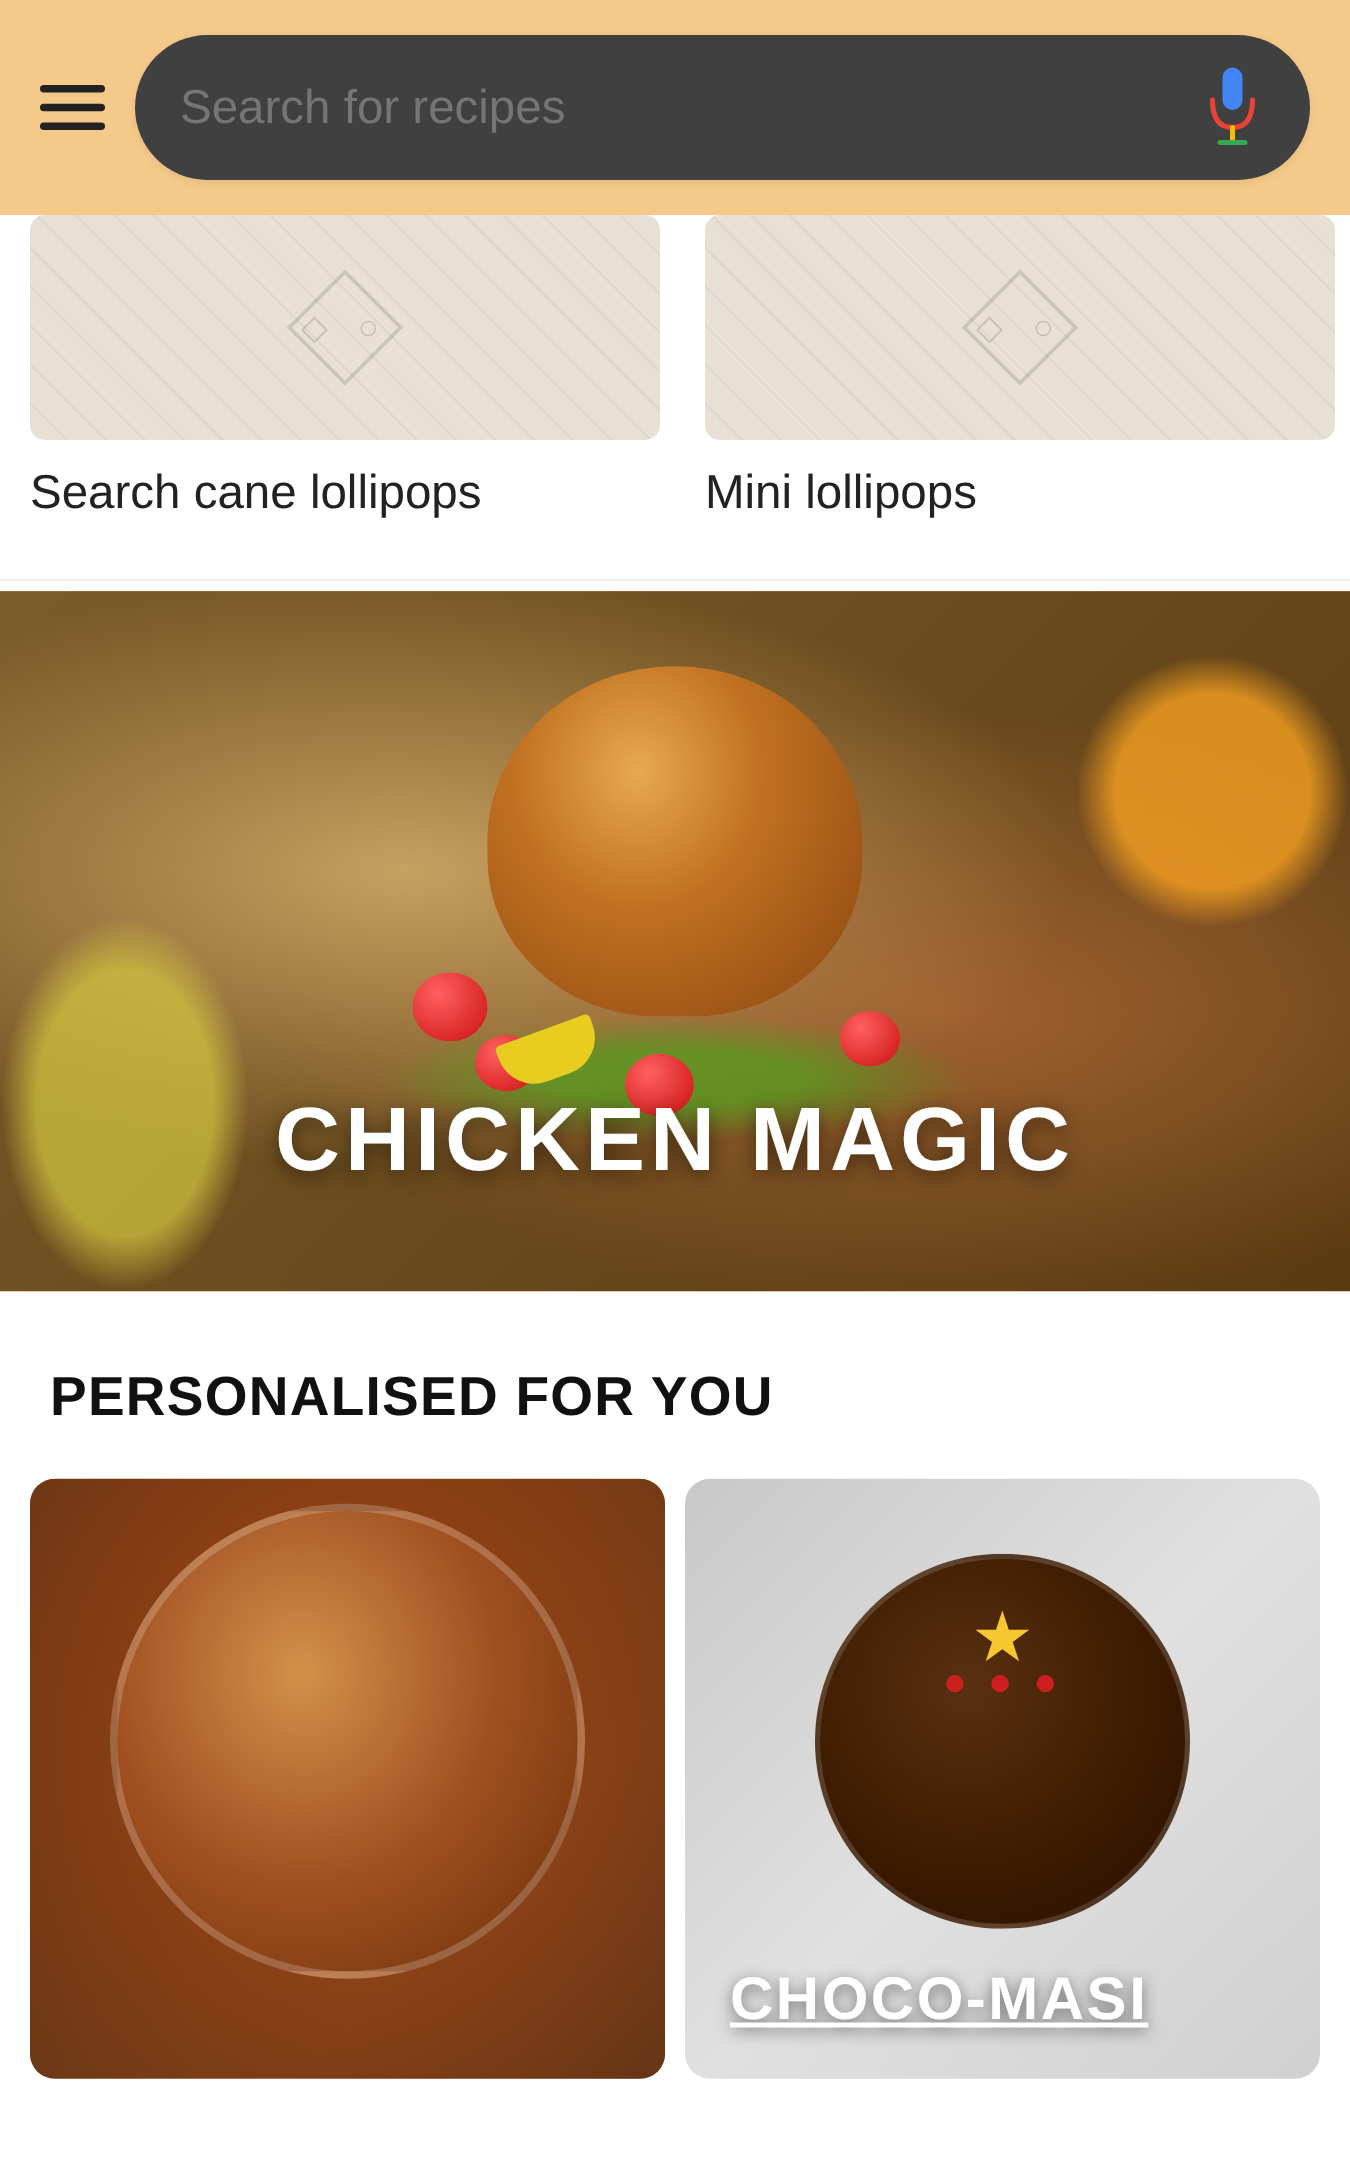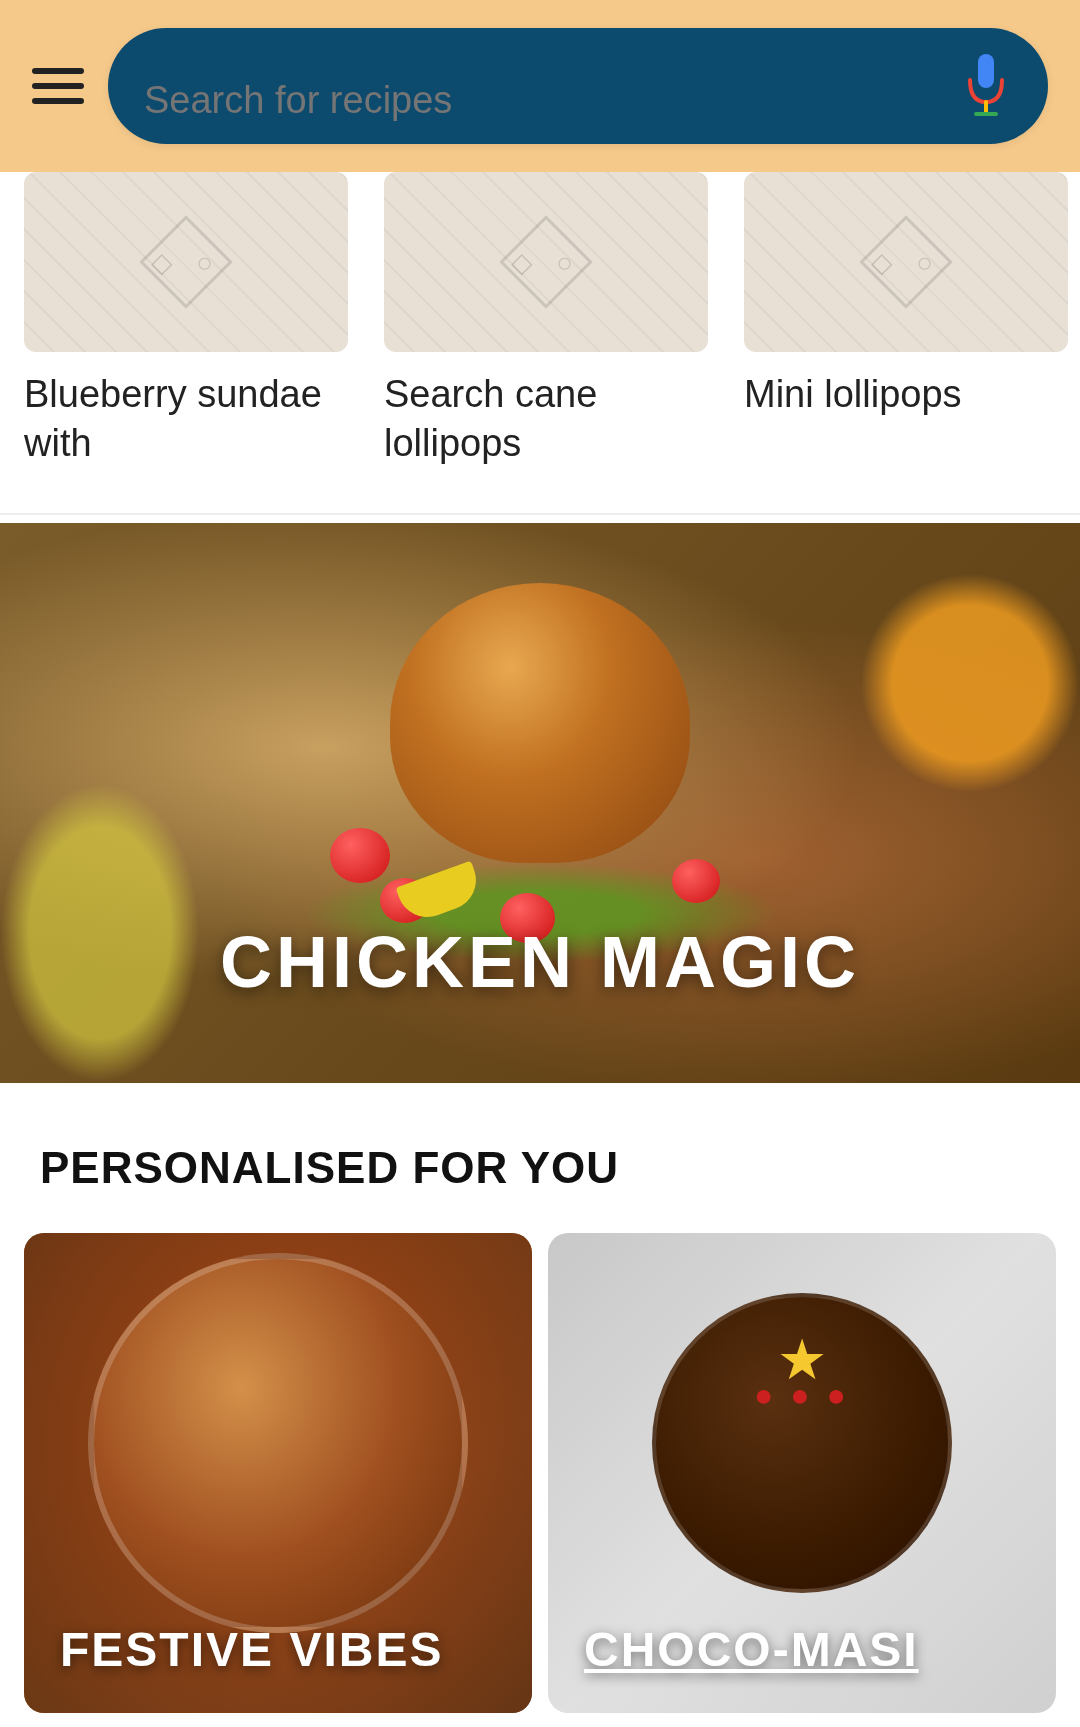--- a/index.html
+++ b/index.html
@@ -29,24 +29,24 @@
     }
     .hamburger-icon span {
       display: block;
       width: 52px;
       height: 6px;
       background: #222;
       border-radius: 3px;
     }
     .search-bar {
       flex: 1;
-      background: #0c4a6e;
+      background: #404040;
       border-radius: 60px;
       display: flex;
-      align-items: flex-end;
+      align-items: center;
       padding: 22px 36px;
       box-shadow: 0 2px 8px rgba(0,0,0,0.08);
     }
     .search-input {
       flex: 1;
       border: none;
       outline: none;
       font-size: 38px;
       color: #aaa;
       background: transparent;
@@ -349,26 +349,20 @@
       <line x1="14" y1="64" x2="34" y2="64" stroke="#34A853" stroke-width="4" stroke-linecap="round"></line>
     </svg>
   </div>
 </header>
 
 <div class="recipe-cards-row">
   <div class="recipe-card">
     <div class="recipe-card-img">
       <div class="recipe-card-img-pattern"></div>
     </div>
-    <div class="recipe-card-title">Blueberry sundae with</div>
-  </div>
-  <div class="recipe-card">
-    <div class="recipe-card-img">
-      <div class="recipe-card-img-pattern"></div>
-    </div>
     <div class="recipe-card-title">Search cane lollipops</div>
   </div>
   <div class="recipe-card">
     <div class="recipe-card-img">
       <div class="recipe-card-img-pattern"></div>
     </div>
     <div class="recipe-card-title">Mini lollipops</div>
   </div>
 </div>
 
@@ -393,21 +387,20 @@
 </div>
 
 <div class="personalised-section">
   <div class="section-title">PERSONALISED FOR YOU</div>
 
   <div class="personalised-cards">
 
     <div class="pers-card pers-card-bg-1">
       <div class="festive-food"></div>
       <div class="festive-plate"></div>
-      <div class="pers-card-label">FESTIVE VIBES</div>
     </div>
 
     <div class="pers-card pers-card-bg-2">
       <div class="choco-bowl">
         <div class="choco-star">★</div>
         <div class="choco-fruits">● ● ●</div>
       </div>
       <div class="pers-card-label pers-card-label-right">CHOCO-MASI</div>
     </div>
   </div>

